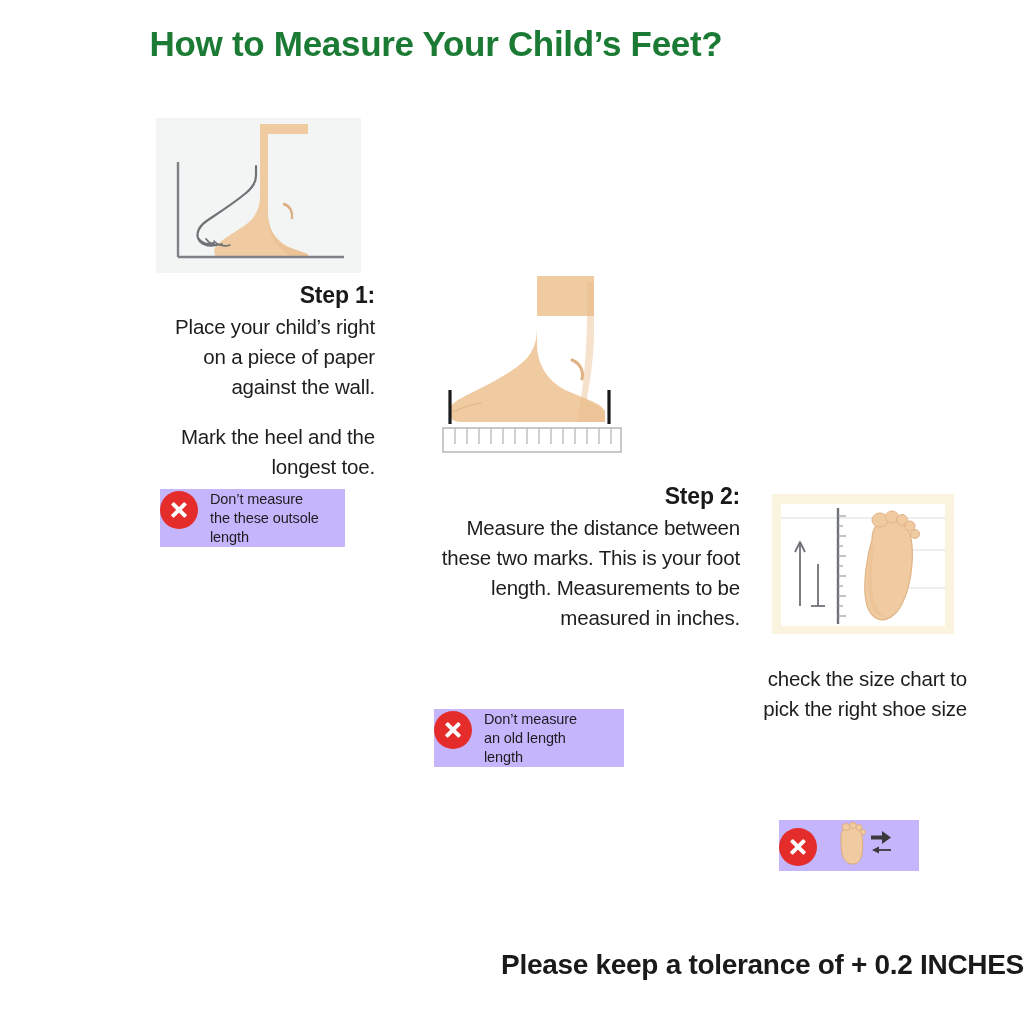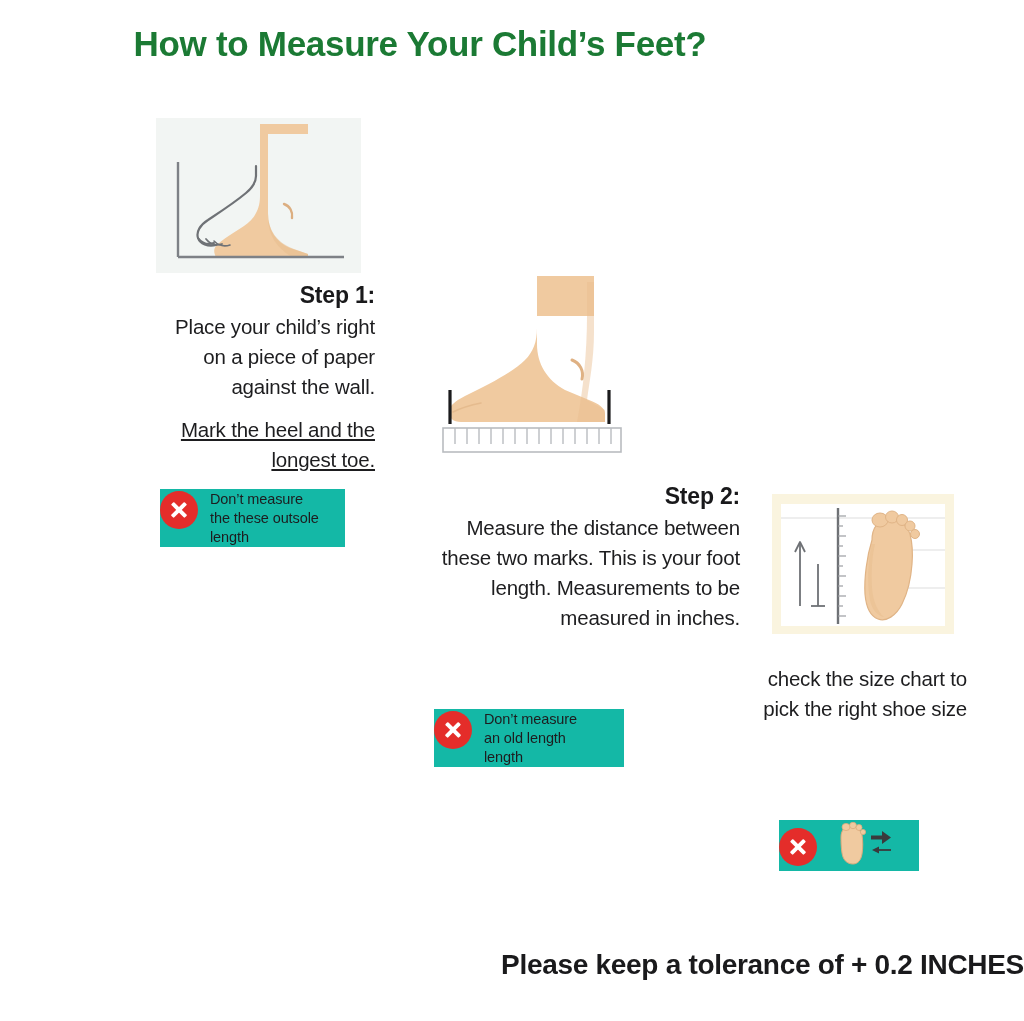--- a/index.html
+++ b/index.html
@@ -17,21 +17,21 @@
   }
   .page {
     position: absolute;
     inset: 0;
   }
 
   
   .title {
     position: absolute;
     top: 24px;
-    left: 0;
+    left: 16px;
     width: 840px;
     text-align: center;
     font-size: 35px;
     font-weight: bold;
     color: #1b7a34;
     letter-spacing: -0.3px;
   }
 
   
   .step-block { position: absolute; text-align: right; }
@@ -41,28 +41,28 @@
     color: #19191b;
     letter-spacing: -0.2px;
     margin-bottom: 3px;
   }
   .step-body {
     font-size: 20.5px;
     color: #1d1d1f;
     line-height: 1.46;
     letter-spacing: -0.2px;
   }
-  .step-body .para + .para { margin-top: 13px; text-decoration: underline; }
+  .step-body .para + .para { margin-top: 20px; }
 
   
   .warn {
     position: absolute;
     display: flex;
     align-items: flex-start;
-    background: #14b8a6;
+    background: #c4b5fd;
   }
   .warn-circle {
     width: 38px;
     height: 38px;
     border-radius: 50%;
     background: #e42d2a;
     flex: 0 0 auto;
     position: relative;
     margin-top: 2px;
   }

